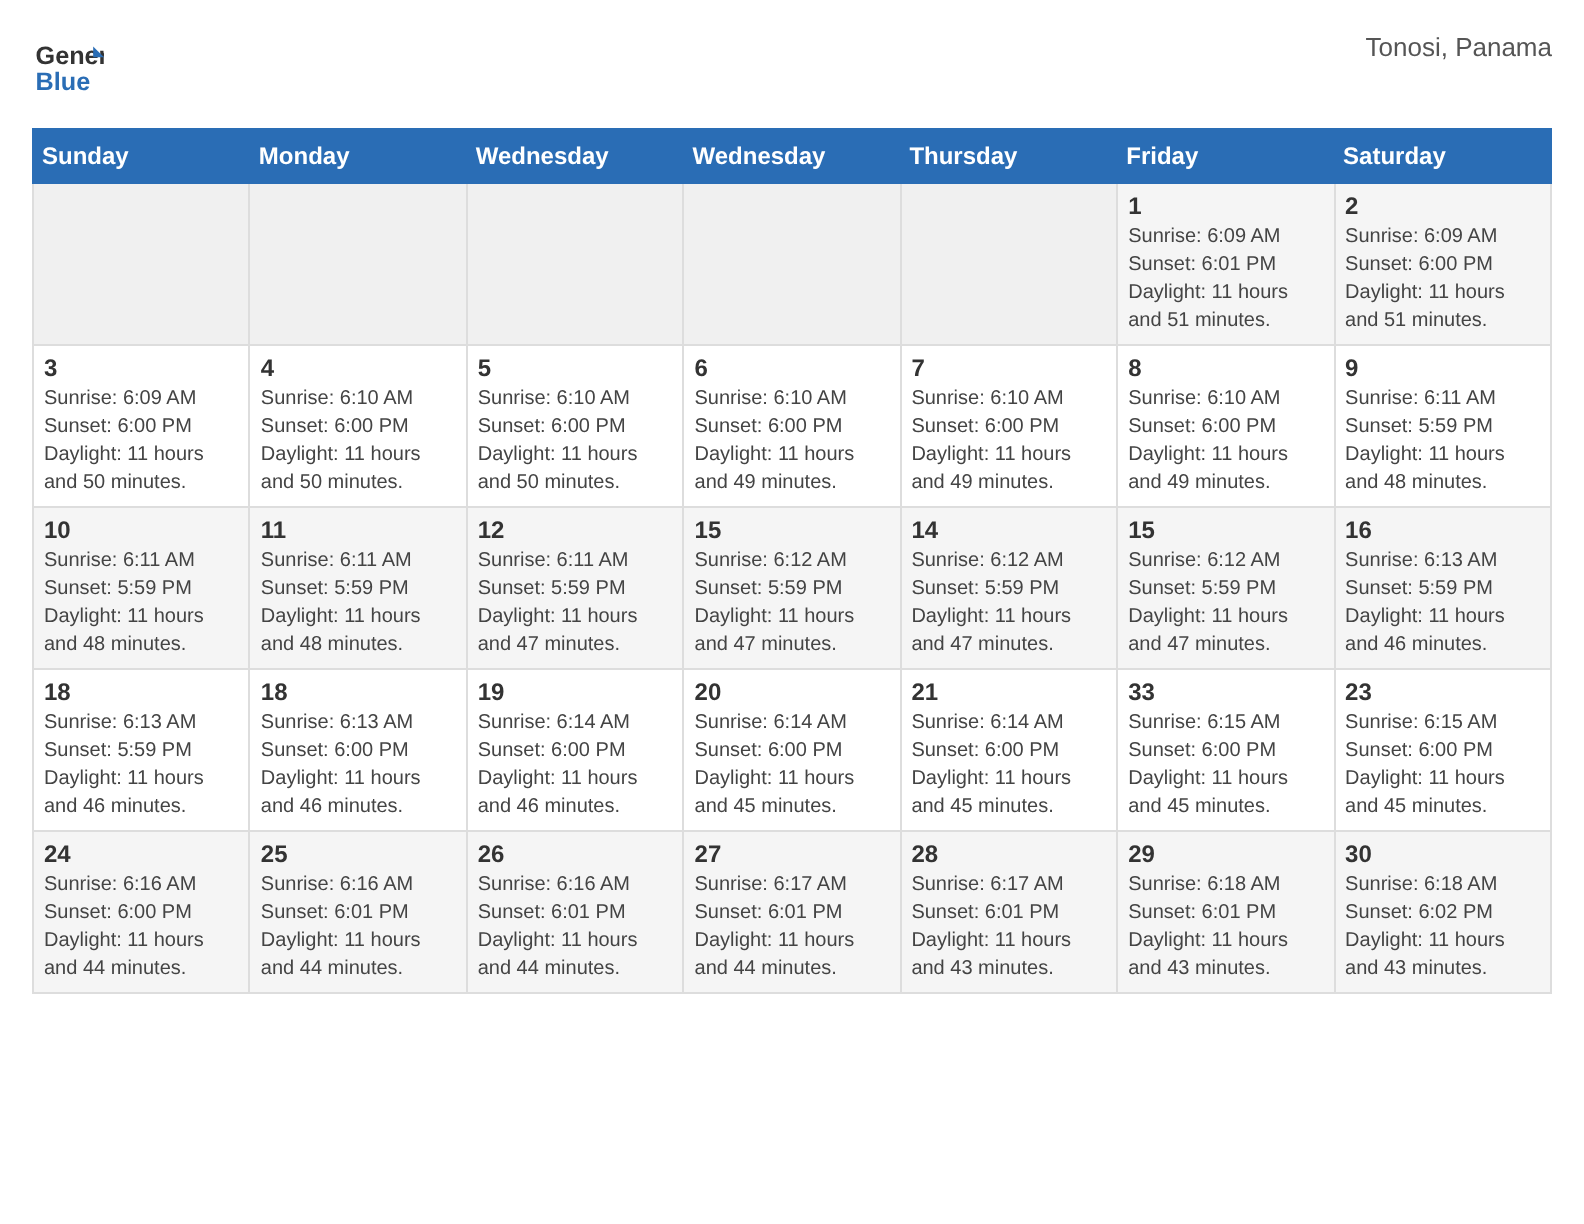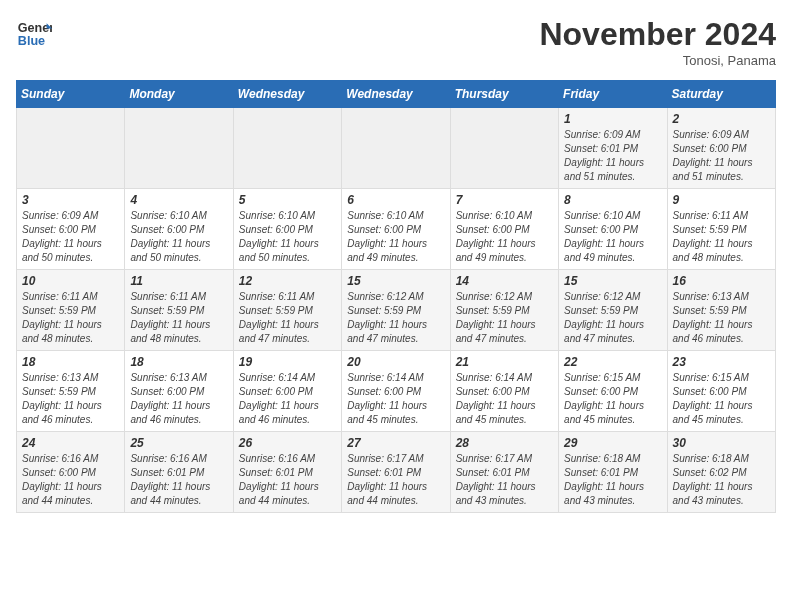--- a/index.html
+++ b/index.html
@@ -34,21 +34,20 @@
       color: #333;
     }
     .location {
       font-size: 13px;
       color: #555;
     }
     table {
       width: 100%;
       border-collapse: collapse;
       font-size: 11px;
-      font-style: italic;
     }
     thead th {
       background: #2a6db5;
       color: #fff;
       padding: 6px 4px;
       text-align: left;
       font-size: 12px;
       font-weight: bold;
       border: 1px solid #2a6db5;
     }
@@ -90,21 +89,20 @@
 
 <div class="header">
   <div class="logo">
     <svg class="logo-icon" viewBox="0 0 40 40" xmlns="http://www.w3.org/2000/svg">
       <text x="2" y="18" font-size="14" font-weight="bold" fill="#333" font-family="Arial">General</text>
       <text x="2" y="32" font-size="14" font-weight="bold" fill="#2a6db5" font-family="Arial">Blue</text>
       <polygon points="34,8 40,14 34,14" fill="#2a6db5"></polygon>
     </svg>
   </div>
   <div class="title-block">
-    <div class="month-title">November 2024</div>
     <div class="location">Tonosi, Panama</div>
   </div>
 </div>
 
 <table>
   <thead>
     <tr id="header-row">
         <th>Sunday</th>
         <th>Monday</th>
         <th>Wednesday</th>
@@ -205,21 +203,21 @@
         </td>
         <td>
           <span class="day-num">20</span>
           <div class="day-info">Sunrise: 6:14 AM<br>Sunset: 6:00 PM<br>Daylight: 11 hours and 45 minutes.</div>
         </td>
         <td>
           <span class="day-num">21</span>
           <div class="day-info">Sunrise: 6:14 AM<br>Sunset: 6:00 PM<br>Daylight: 11 hours and 45 minutes.</div>
         </td>
         <td>
-          <span class="day-num">22</span>
+          <span class="day-num">33</span>
           <div class="day-info">Sunrise: 6:15 AM<br>Sunset: 6:00 PM<br>Daylight: 11 hours and 45 minutes.</div>
         </td>
         <td>
           <span class="day-num">23</span>
           <div class="day-info">Sunrise: 6:15 AM<br>Sunset: 6:00 PM<br>Daylight: 11 hours and 45 minutes.</div>
         </td>
       </tr>
       <tr>
         <td>
           <span class="day-num">24</span>

